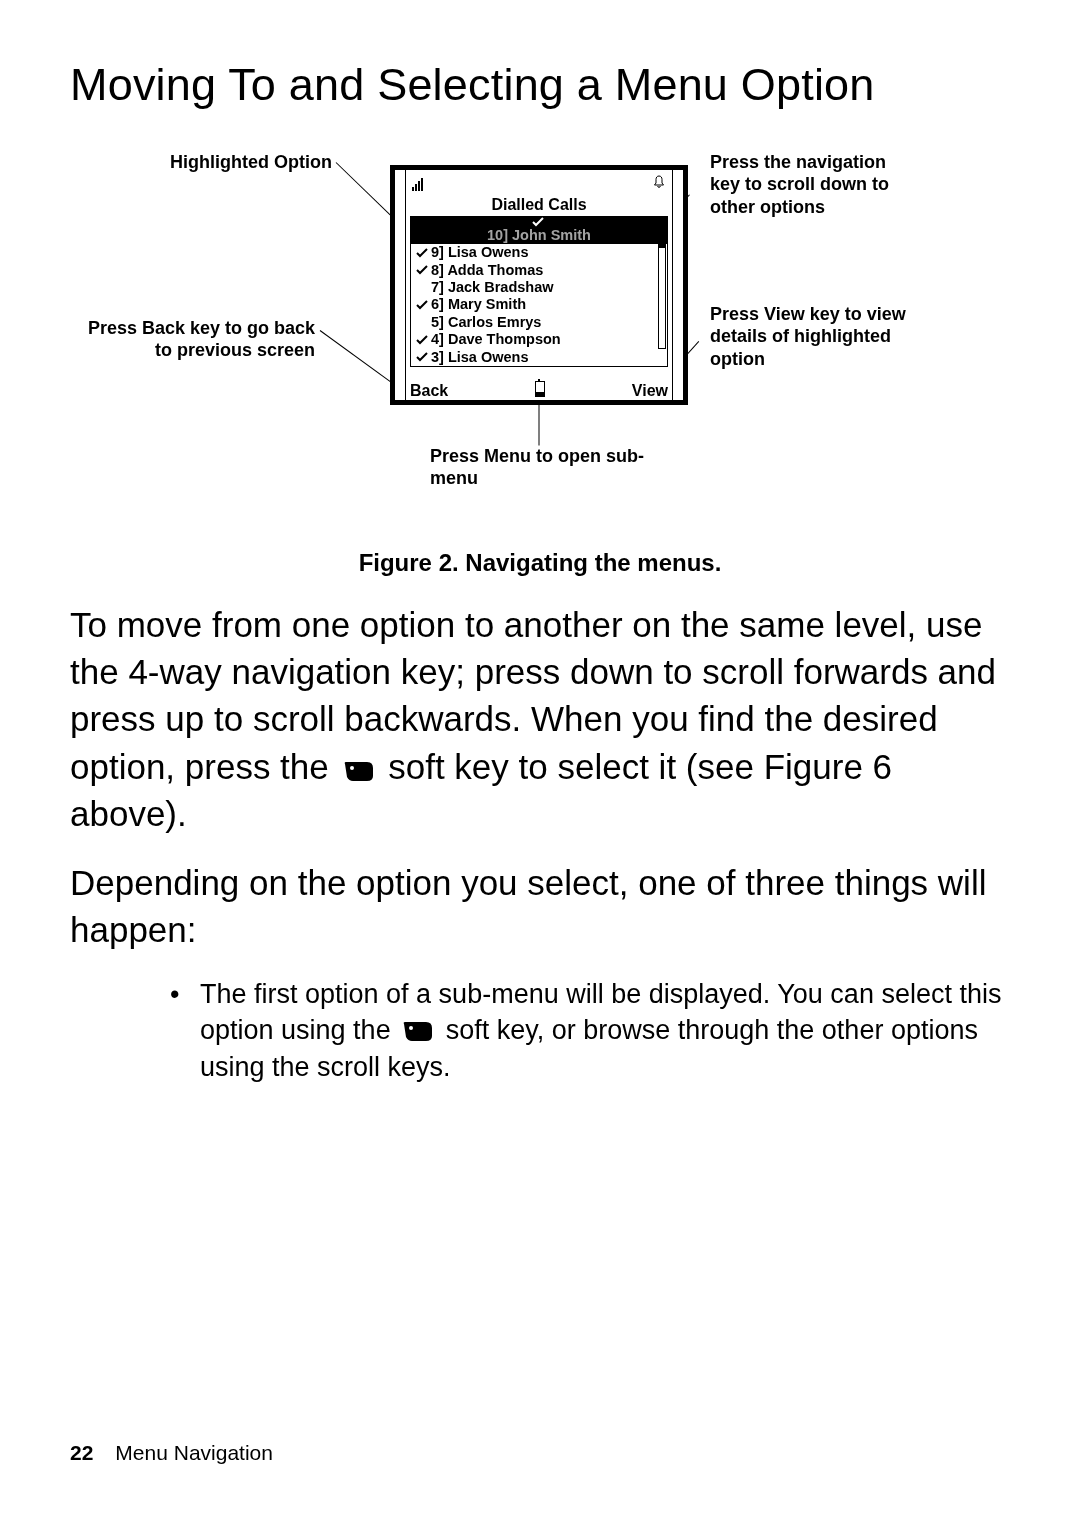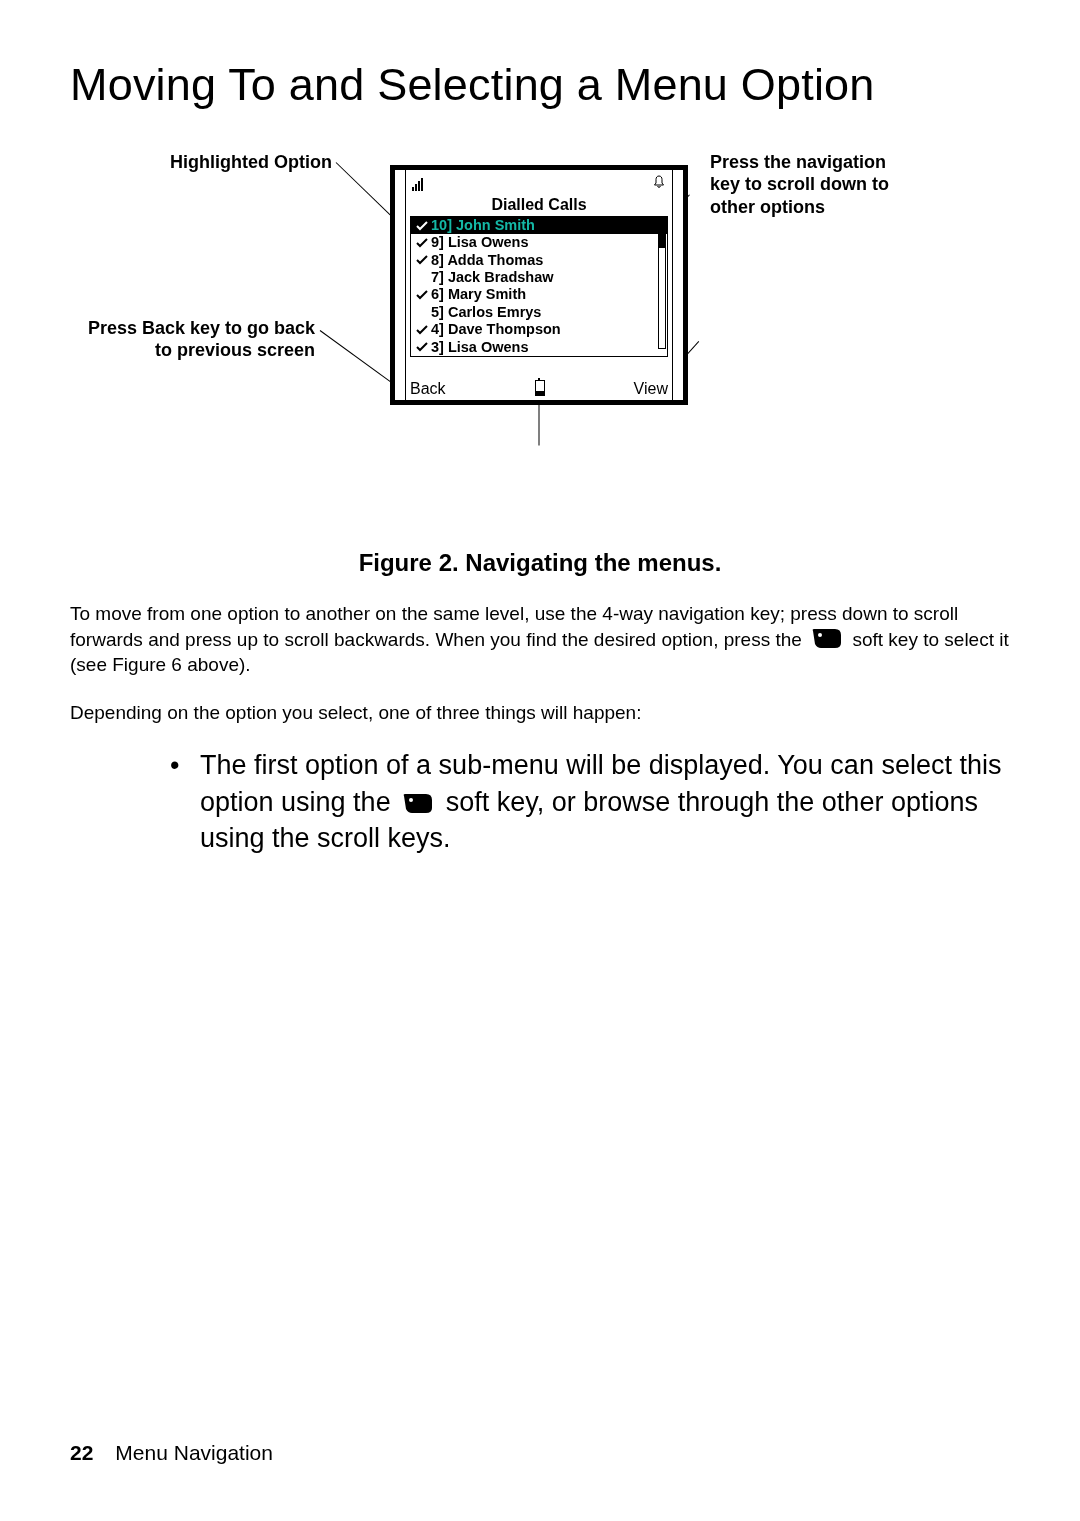--- a/index.html
+++ b/index.html
@@ -18,55 +18,57 @@
   .phone-inner{position:absolute;left:10px;right:10px;top:0;bottom:0;border-left:1px solid #000;border-right:1px solid #000;}
   .statusbar{height:24px;display:flex;align-items:center;justify-content:space-between;padding:2px 6px 0 6px;}
   .sig-icon{display:inline-flex;align-items:flex-end;gap:1px;height:14px;}
   .sig-icon span{display:inline-block;width:2px;background:#000;}
   .sig-icon span:nth-child(1){height:4px;} .sig-icon span:nth-child(2){height:7px;}
   .sig-icon span:nth-child(3){height:10px;} .sig-icon span:nth-child(4){height:13px;}
   .bell-icon{width:14px;height:14px;}
   .title-row{text-align:center;font-size:16px;font-weight:700;padding:0 0 2px 0;font-family:Arial,Helvetica,sans-serif;}
   .list{border:1px solid #000;margin:0 4px;}
   .list-row{display:flex;align-items:center;font-size:14.5px;font-weight:700;line-height:1.2;padding:0 4px;font-family:Arial,Helvetica,sans-serif;white-space:nowrap;}
-  .list-row.sel{background:#000;color:#14b8a6;}
+  .list-row.sel{background:#000;color:#a3a3a3;flex-direction:column;}
   .chk{display:inline-flex;width:14px;justify-content:center;margin-right:2px;}
   .chk svg{width:12px;height:10px;}
-  .softkeys{position:absolute;bottom:0;left:0;right:0;height:20px;display:flex;align-items:flex-start;justify-content:space-between;padding:0 4px 0 4px;font-size:16px;font-weight:400;font-family:Arial,Helvetica,sans-serif;}
+  .softkeys{position:absolute;bottom:0;left:0;right:0;height:20px;display:flex;align-items:flex-end;justify-content:space-between;padding:0 4px 0 4px;font-size:16px;font-weight:700;font-family:Arial,Helvetica,sans-serif;}
   .softkeys .mid{font-size:15px;letter-spacing:-1px;}
   .batt-icon{display:inline-block;width:8px;height:14px;border:1px solid #000;position:relative;}
   .batt-icon:before{content:"";position:absolute;top:-3px;left:2px;width:2px;height:2px;background:#000;}
   .batt-icon:after{content:"";position:absolute;left:0;right:0;bottom:0;height:4px;background:#000;}
   
   .sb{position:absolute;top:51px;right:6px;width:6px;height:126px;border:1px solid #000;}
   .sb .thumb{position:absolute;left:0;right:0;top:0;height:26px;background:#000;}
   
   .caption{text-align:center;font-size:24px;font-weight:700;margin:10px 0 24px 0;}
   
-  .para{font-size:19px;line-height:1.35;margin:0 0 22px 0;}
+  .para{font-size:35px;line-height:1.35;margin:0 0 22px 0;}
   .soft-icon{display:inline-block;width:32px;height:22px;vertical-align:-3px;margin:0 4px;}
   ul.body-list{margin:8px 0 0 0;padding:0 0 0 100px;list-style:none;}
   ul.body-list li{position:relative;font-size:27px;line-height:1.35;margin-bottom:26px;padding-left:30px;}
   ul.body-list li:before{content:"•";position:absolute;left:0;top:0;font-size:27px;}
   .b{font-weight:700;}
   .cond{font-family:"Arial Narrow",Arial,Helvetica,sans-serif;font-stretch:condensed;}
   .footer{position:absolute;left:70px;bottom:56px;font-size:21px;}
   .footer .pg{font-weight:700;margin-right:22px;}
 </style>
 </head>
 <body>
 
 <h1 class="heading">Moving To and Selecting a Menu Option</h1>
 
 <div class="figure">
   <div class="fig-inner">
 
     <div class="callout left" style="left:-30px;top:-4px;width:212px;">Highlighted Option</div>
     <div class="callout left" style="left:-70px;top:162px;width:235px;">Press Back key to go back to previous screen</div>
     <div class="callout right" style="left:560px;top:-4px;width:205px;">Press the navigation key to scroll down to other options</div>
+    <div class="callout right" style="left:560px;top:148px;width:220px;">Press View key to view details of highlighted option</div>
+    <div class="callout" style="left:280px;top:290px;width:220px;">Press Menu to open sub-menu</div>
 
     <div class="leader" style="left:186px;top:7px;width:90px;transform:rotate(44deg);"></div>
     <div class="leader" style="left:170px;top:175px;width:92px;transform:rotate(36deg);"></div>
     <div class="leader" style="left:492px;top:92px;width:71px;transform:rotate(-48deg);"></div>
     <div class="leader" style="left:510px;top:229px;width:58px;transform:rotate(-48deg);"></div>
     <div class="leader" style="left:389px;top:245px;width:45px;transform:rotate(90deg);"></div>
 
     <div class="phone">
       <div class="phone-inner">
         <div class="statusbar">

